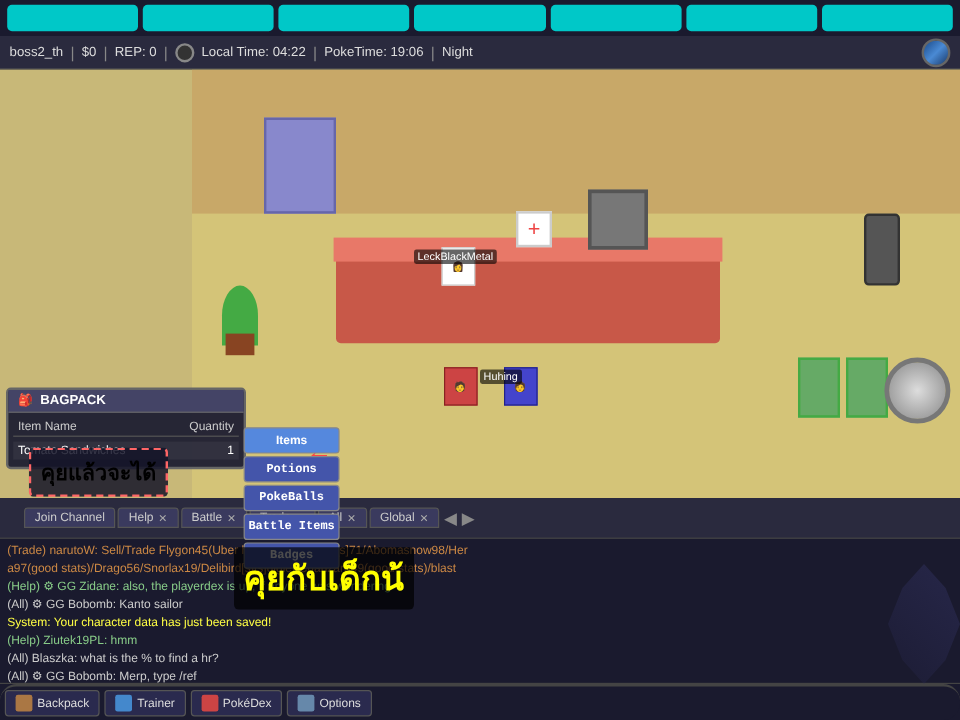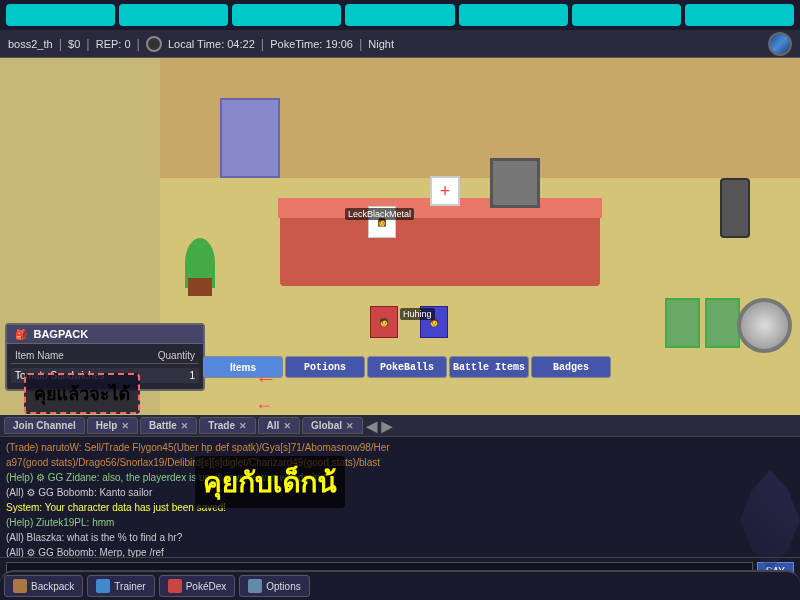--- a/index.html
+++ b/index.html
@@ -268,20 +268,21 @@
       border-radius: 4px;
       z-index: 20;
     }
 
     
     #inv-buttons {
       position: absolute;
       top: 298px; left: 203px;
       z-index: 15;
       display: flex;
+      flex-direction: column;
       gap: 2px;
       justify-content: center;
     }
     .inv-btn {
       width: 80px;
       height: 22px;
       border: 1px solid #888;
       border-radius: 3px;
       font-size: 10px;
       font-weight: bold;
@@ -301,24 +302,23 @@
       top: 415px;
       height: 185px;
       background: #1a1a2e;
     }
 
     
     #channel-tabs {
       display: flex;
       align-items: center;
       background: #2a2a3e;
-      height: 22px;
-      padding: 0 4px;
+      height: 34px;
+      padding: 0 20px;
       border-bottom: 1px solid #444;
-      font-weight: bold;
     }
     .channel-tab {
       padding: 2px 8px;
       font-size: 10px;
       background: #3a3a5e;
       border: 1px solid #555;
       border-radius: 3px 3px 0 0;
       cursor: pointer;
       color: #ccc;
       display: flex;

